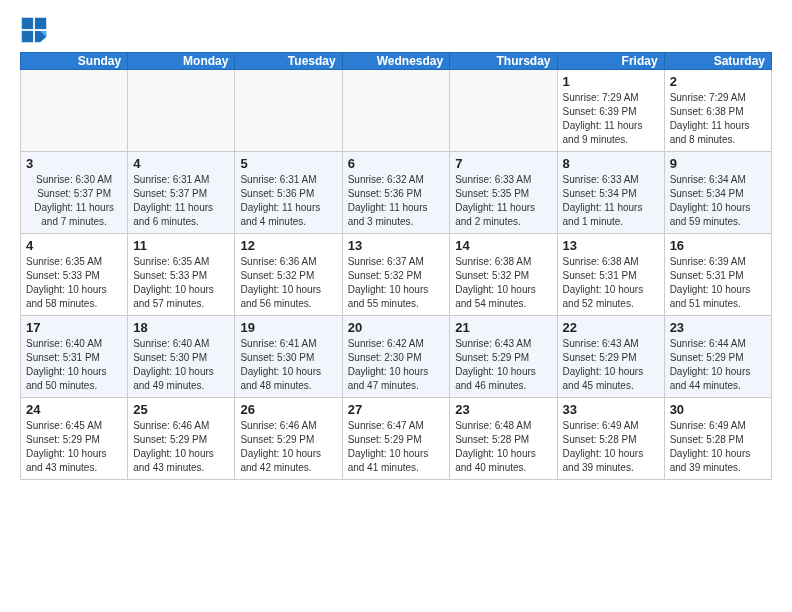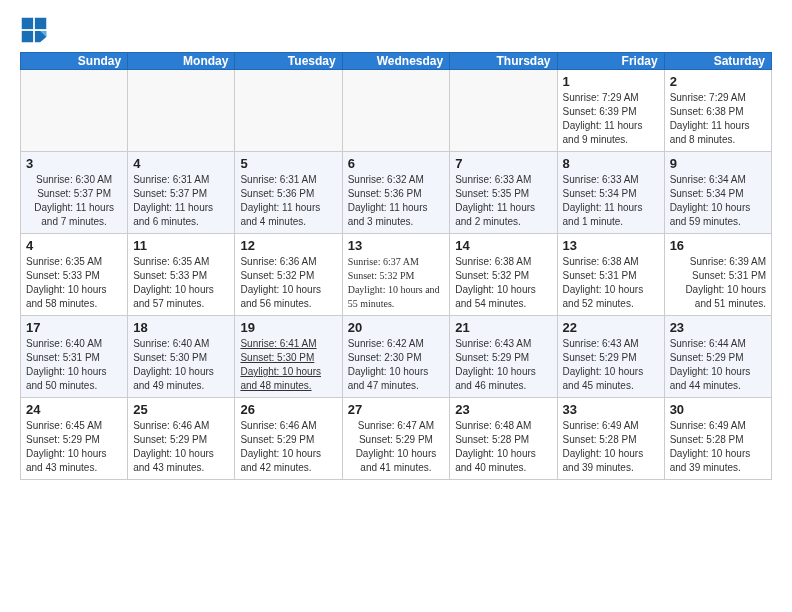--- a/index.html
+++ b/index.html
@@ -197,59 +197,59 @@
 Daylight: 10 hours and 57 minutes.</div>
         </td>
         <td>
           <span class="day-num">12</span>
           <div class="day-info" style="white-space: pre-line;">Sunrise: 6:36 AM
 Sunset: 5:32 PM
 Daylight: 10 hours and 56 minutes.</div>
         </td>
         <td>
           <span class="day-num">13</span>
-          <div class="day-info" style="white-space: pre-line; font-family: Liberation Serif, serif;">Sunrise: 6:37 AM
+          <div class="day-info" style="white-space: pre-line;">Sunrise: 6:37 AM
 Sunset: 5:32 PM
 Daylight: 10 hours and 55 minutes.</div>
         </td>
         <td>
           <span class="day-num">14</span>
           <div class="day-info" style="white-space: pre-line;">Sunrise: 6:38 AM
 Sunset: 5:32 PM
 Daylight: 10 hours and 54 minutes.</div>
         </td>
         <td>
           <span class="day-num">13</span>
           <div class="day-info" style="white-space: pre-line;">Sunrise: 6:38 AM
 Sunset: 5:31 PM
 Daylight: 10 hours and 52 minutes.</div>
         </td>
         <td>
           <span class="day-num">16</span>
-          <div class="day-info" style="white-space: pre-line; text-align: right;">Sunrise: 6:39 AM
+          <div class="day-info" style="white-space: pre-line;">Sunrise: 6:39 AM
 Sunset: 5:31 PM
 Daylight: 10 hours and 51 minutes.</div>
         </td>
       </tr>
       <tr class="row-even">
         <td>
           <span class="day-num">17</span>
           <div class="day-info" style="white-space: pre-line;">Sunrise: 6:40 AM
 Sunset: 5:31 PM
 Daylight: 10 hours and 50 minutes.</div>
         </td>
         <td>
           <span class="day-num">18</span>
           <div class="day-info" style="white-space: pre-line;">Sunrise: 6:40 AM
 Sunset: 5:30 PM
 Daylight: 10 hours and 49 minutes.</div>
         </td>
         <td>
           <span class="day-num">19</span>
-          <div class="day-info" style="white-space: pre-line; text-decoration: underline;">Sunrise: 6:41 AM
+          <div class="day-info" style="white-space: pre-line;">Sunrise: 6:41 AM
 Sunset: 5:30 PM
 Daylight: 10 hours and 48 minutes.</div>
         </td>
         <td>
           <span class="day-num">20</span>
           <div class="day-info" style="white-space: pre-line;">Sunrise: 6:42 AM
 Sunset: 2:30 PM
 Daylight: 10 hours and 47 minutes.</div>
         </td>
         <td>
@@ -285,21 +285,21 @@
 Daylight: 10 hours and 43 minutes.</div>
         </td>
         <td>
           <span class="day-num">26</span>
           <div class="day-info" style="white-space: pre-line;">Sunrise: 6:46 AM
 Sunset: 5:29 PM
 Daylight: 10 hours and 42 minutes.</div>
         </td>
         <td>
           <span class="day-num">27</span>
-          <div class="day-info" style="white-space: pre-line; text-align: center;">Sunrise: 6:47 AM
+          <div class="day-info" style="white-space: pre-line;">Sunrise: 6:47 AM
 Sunset: 5:29 PM
 Daylight: 10 hours and 41 minutes.</div>
         </td>
         <td>
           <span class="day-num">23</span>
           <div class="day-info" style="white-space: pre-line;">Sunrise: 6:48 AM
 Sunset: 5:28 PM
 Daylight: 10 hours and 40 minutes.</div>
         </td>
         <td>

